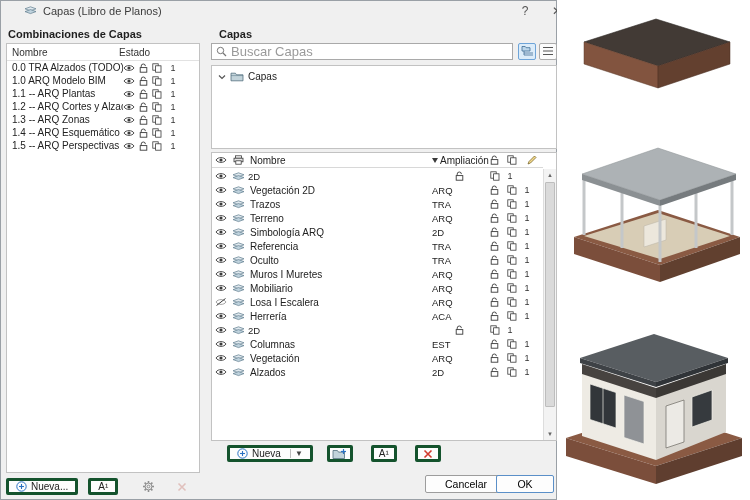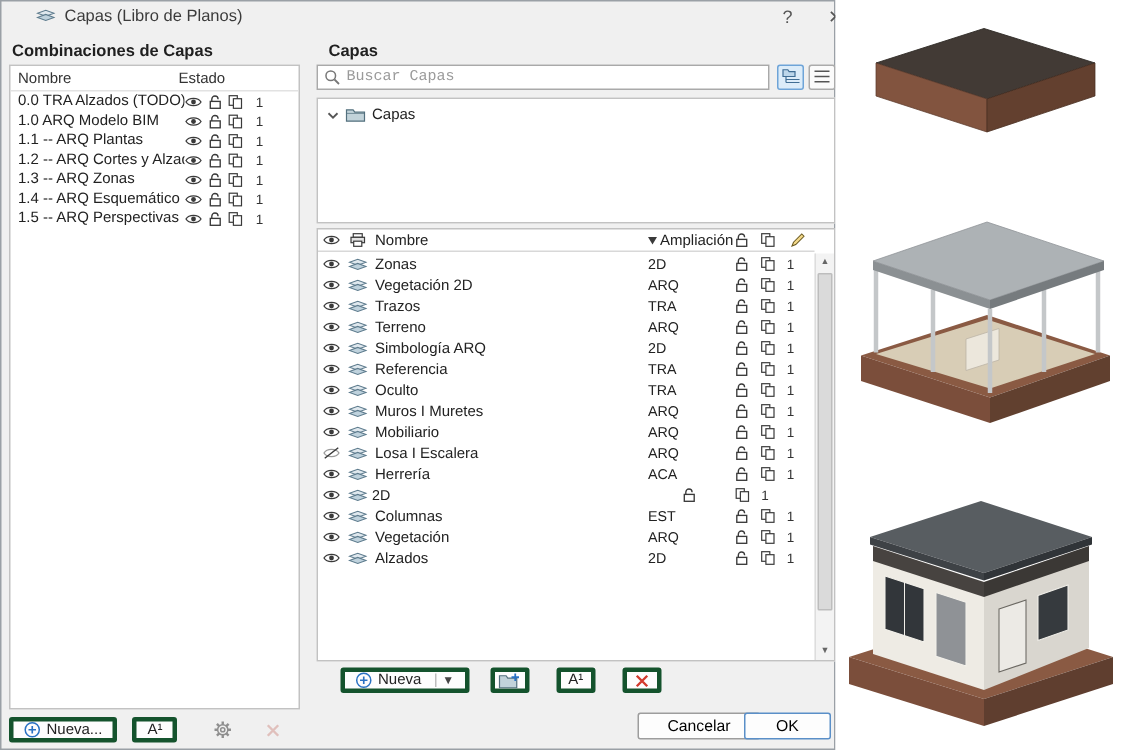--- a/index.html
+++ b/index.html
@@ -29,21 +29,21 @@
   .left-toolbar { position:absolute; left:5px; top:477px; display:flex; align-items:center; }
   .btn { height:17px; background:#fdfdfd; border:3px solid #14532d; border-radius:2px; font-size:10px; display:inline-flex; align-items:center; gap:4px; padding:0 7px; color:#222; }
   .flat-ic { display:inline-flex; align-items:center; justify-content:center; width:16px; height:16px; }
   .gear-slot { margin-left:22px; }
   .delx-slot { margin-left:18px; opacity:.55; }
   .rename-slot { margin-left:10px; }
 
   
   .search-row { position:absolute; left:210px; top:41px; width:346px; height:18px; display:flex; align-items:center; }
   .search-box { width:302px; height:17px; border:1px solid #a9a9a9; background:#fff; display:flex; align-items:center; gap:4px; padding:0 4px; }
-  .search-input { border:none; outline:none; flex:1; font-size:10px; font-family:Liberation Mono, monospace; color:#333; background:transparent; }
+  .search-input { border:none; outline:none; flex:1; font-size:13px; font-family:Liberation Sans, sans-serif; color:#333; background:transparent; }
   .search-input::placeholder { color:#9a9a9a; }
   .view-btns { margin-left:auto; display:flex; gap:3px; }
   .vbtn { width:18px; height:17px; border:1px solid #ababab; background:#fbfbfb; display:inline-flex; align-items:center; justify-content:center; border-radius:2px; }
   .vbtn.active { background:#dcecf9; border-color:#6ea4d8; }
 
   .tree-box { position:absolute; left:210px; top:64px; width:346px; height:84px; background:#fff; border:1px solid #c2c2c2; padding-top:3px; }
   .tree-row { height:15px; display:flex; align-items:center; gap:4px; padding-left:6px; font-size:10px; }
   .tree-row.sel { margin-left:20px; width:calc(100% - 21px); background:#c9c9c9; border:1px solid #8f8f8f; padding-left:4px; }
 
   .table-box { position:absolute; left:210px; top:151px; width:346px; height:289px; background:#fff; border:1px solid #c2c2c2; }
@@ -403,21 +403,20 @@
               <path d="M1 4 C3 0.8 9 0.8 11 4 C9 7.2 3 7.2 1 4 Z" fill="none" stroke="#3a3a3a" stroke-width="0.9"></path>
               <circle cx="6" cy="4" r="1.6" fill="#3a3a3a"></circle>
             </svg>
           </span>
           <span class="ic">
             <svg width="13" height="9" viewBox="0 0 13 9">
               <path d="M1 2.8 6.5 0.8 12 2.8 6.5 4.8Z" fill="#dfe8ee" stroke="#5d7b8d" stroke-width="0.7"></path>
               <path d="M1 5.6 6.5 3.6 12 5.6 6.5 7.6Z" fill="#bfd2dd" stroke="#5d7b8d" stroke-width="0.7"></path>
             </svg>
           </span>
-          <span class="lname">Zonas</span>
           <span class="lext">2D</span>
           <span class="ic">
             <svg width="9" height="10" viewBox="0 0 9 10">
               <path d="M2.2 4.6 V3.1 a2.1 2.1 0 0 1 4.2 0" fill="none" stroke="#3a3a3a" stroke-width="0.9"></path>
               <rect x="1.2" y="4.6" width="6.6" height="4.6" fill="none" stroke="#3a3a3a" stroke-width="0.9"></rect>
             </svg>
           </span>
           <span class="ic">
             <svg width="10" height="10" viewBox="0 0 10 10">
               <rect x="0.8" y="0.8" width="5.4" height="6.4" fill="#fff" stroke="#3a3a3a" stroke-width="0.8"></rect>

